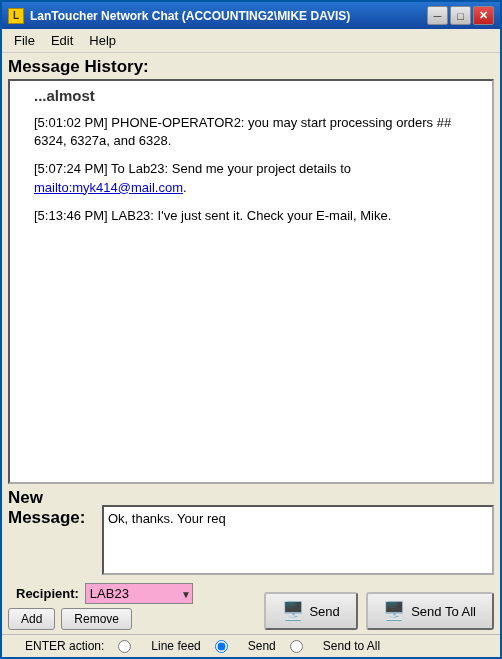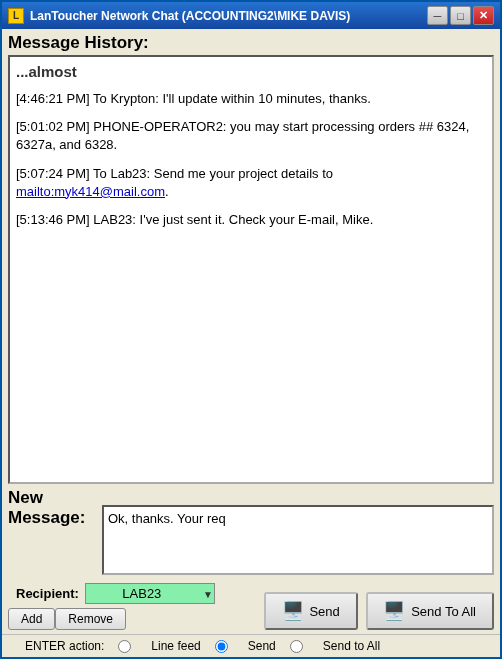--- a/index.html
+++ b/index.html
@@ -117,21 +117,21 @@
       display: flex;
       flex-direction: column;
       min-height: 0;
     }
 
     .message-history {
       flex: 1;
       background: white;
       border: 2px inset #aaa;
       overflow-y: scroll;
-      padding: 4px 6px;
+      padding: 4px 24px;
       font-size: 13px;
       line-height: 1.4;
       min-height: 0;
     }
 
     .msg-almost {
       font-size: 15px;
       font-weight: bold;
       color: #333;
       margin-bottom: 8px;
@@ -178,45 +178,44 @@
       font-size: 13px;
       white-space: nowrap;
     }
 
     .combo-wrapper {
       position: relative;
       display: inline-block;
     }
 
     .combo-wrapper select {
-      width: 130px;
+      width: 108px;
       padding: 2px 4px;
       font-size: 13px;
       border: 1px solid #888;
-      background: #86efac;
+      background: #f9a8d4;
       appearance: none;
       -webkit-appearance: none;
       padding-right: 20px;
-      text-align: center;
     }
 
     .combo-arrow {
       position: absolute;
       right: 2px;
       top: 50%;
       transform: translateY(-50%);
       pointer-events: none;
       font-size: 10px;
       color: #333;
     }
 
     .btn-row {
       display: flex;
       align-items: center;
-      gap: 0;
+      gap: 6px;
     }
 
     .small-btn {
       padding: 3px 12px;
       font-size: 12px;
       background: linear-gradient(to bottom, #f5f5f5, #ddd);
       border: 1px solid #888;
       border-radius: 3px;
       cursor: pointer;
     }
@@ -317,32 +316,34 @@
       </div>
       <div class="title-btn">
         <span>□</span>
       </div>
       <div class="title-btn close-btn">
         <span>✕</span>
       </div>
     </div>
   </div>
 
+  <div class="menu-bar">
+    <div class="menu-item">File</div>
+    <div class="menu-item">Edit</div>
+    <div class="menu-item">Help</div>
+  </div>
 
   <div class="main-content">
 
     <div class="message-history-container">
       <div class="section-label">Message History:</div>
       <div class="message-history">
         <div class="msg-almost">...almost</div>
 
 
-        <div class="msg-entry">
-          <span>[4:46:21 PM] To Krypton: I'll update within 10 minutes, thanks.</span>
-        </div>
 
         <div class="msg-entry">
           <span>[5:01:02 PM] PHONE-OPERATOR2: you may start processing orders ## 6324, 6327a, and 6328.</span>
         </div>
 
         <div class="msg-entry">
           <span>[5:07:24 PM] To Lab23: Send me your project details to </span><a href="#">mailto:myk414@mail.com</a><span>.</span>
         </div>
 
         <div class="msg-entry">

